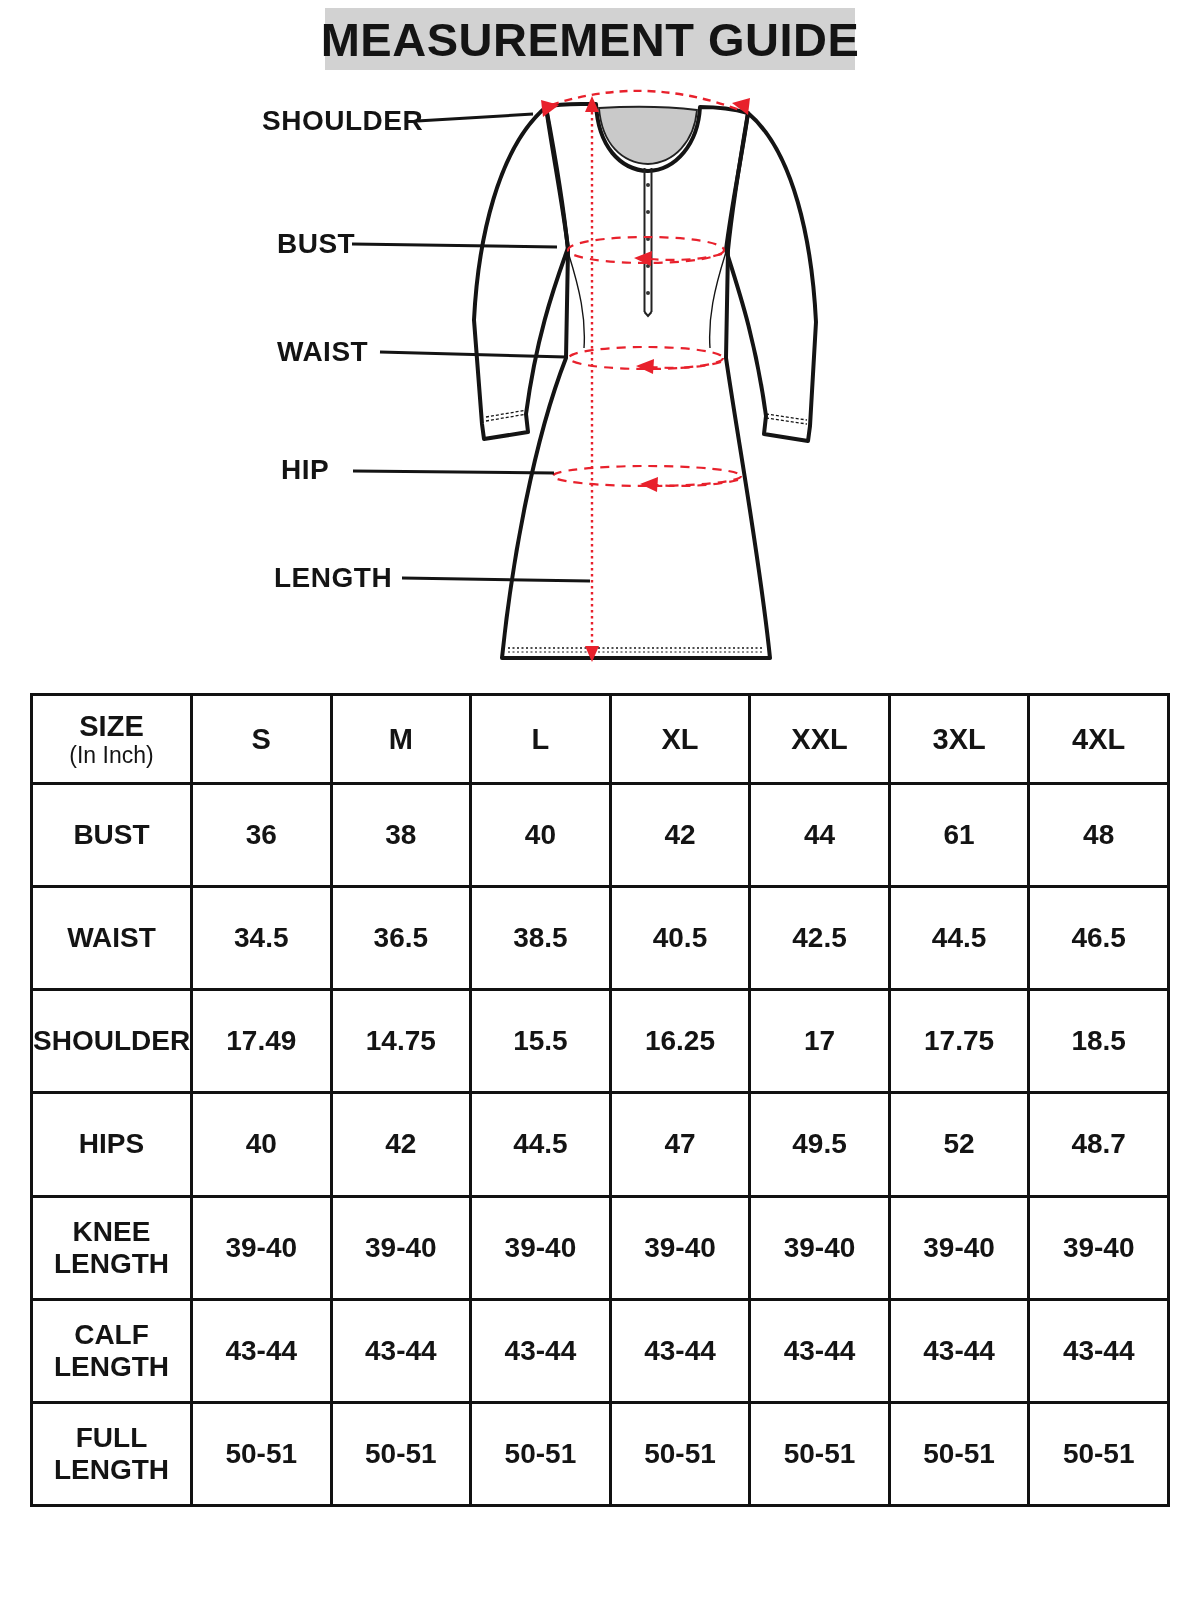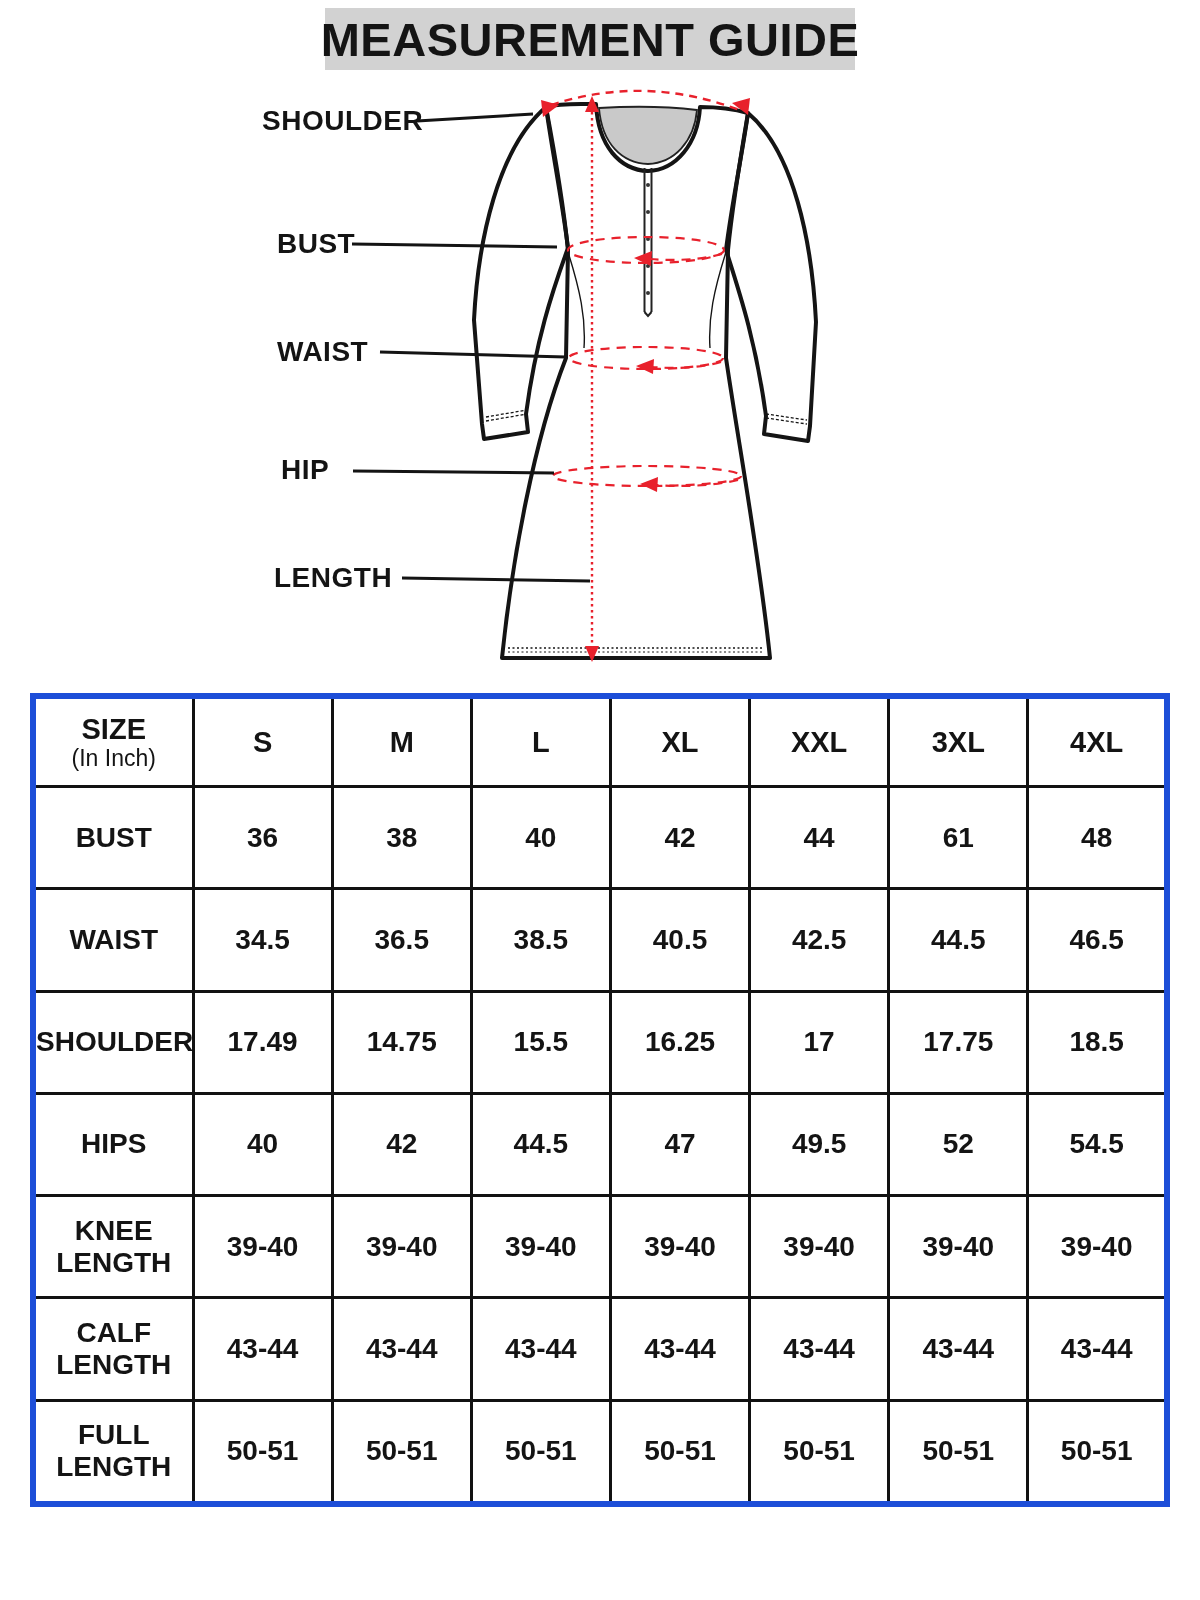--- a/index.html
+++ b/index.html
@@ -41,21 +41,21 @@
   
   .size-table{
     position:absolute;left:30px;top:693px;width:1140px;height:814px;
     border-collapse:collapse;table-layout:fixed;
   }
   .size-table col.c0{width:160px;}
   .size-table th,.size-table td{
     border:3px solid #111;text-align:center;vertical-align:middle;
     padding:0;font-weight:700;
   }
-  .size-table{border:6px solid #1d4ed8;padding-left:20px;}
+  .size-table{border:2px solid #1d4ed8;padding-left:20px;}
   .size-table .head-row th{height:86px;}
   .size-table tbody th,.size-table tbody td{height:91px;}
   .size-head{font-size:29px;}
   .size-cell-main{display:block;font-size:29px;font-weight:700;line-height:32px;}
   .size-cell-sub{display:block;font-size:23px;font-weight:400;line-height:27px;}
   .row-label{font-size:28px;line-height:32px;padding:0 2px;}
   .size-table td{font-size:28px;}
 
   
   .footer-wrap{
@@ -226,21 +226,21 @@
           <td>18.5</td>
         </tr>
         <tr>
           <th class="row-label">HIPS</th>
           <td>40</td>
           <td>42</td>
           <td>44.5</td>
           <td>47</td>
           <td>49.5</td>
           <td>52</td>
-          <td>54.5</td>
+          <td>48.7</td>
         </tr>
         <tr>
           <th class="row-label">KNEE LENGTH</th>
           <td>39-40</td>
           <td>39-40</td>
           <td>39-40</td>
           <td>39-40</td>
           <td>39-40</td>
           <td>39-40</td>
           <td>39-40</td>

